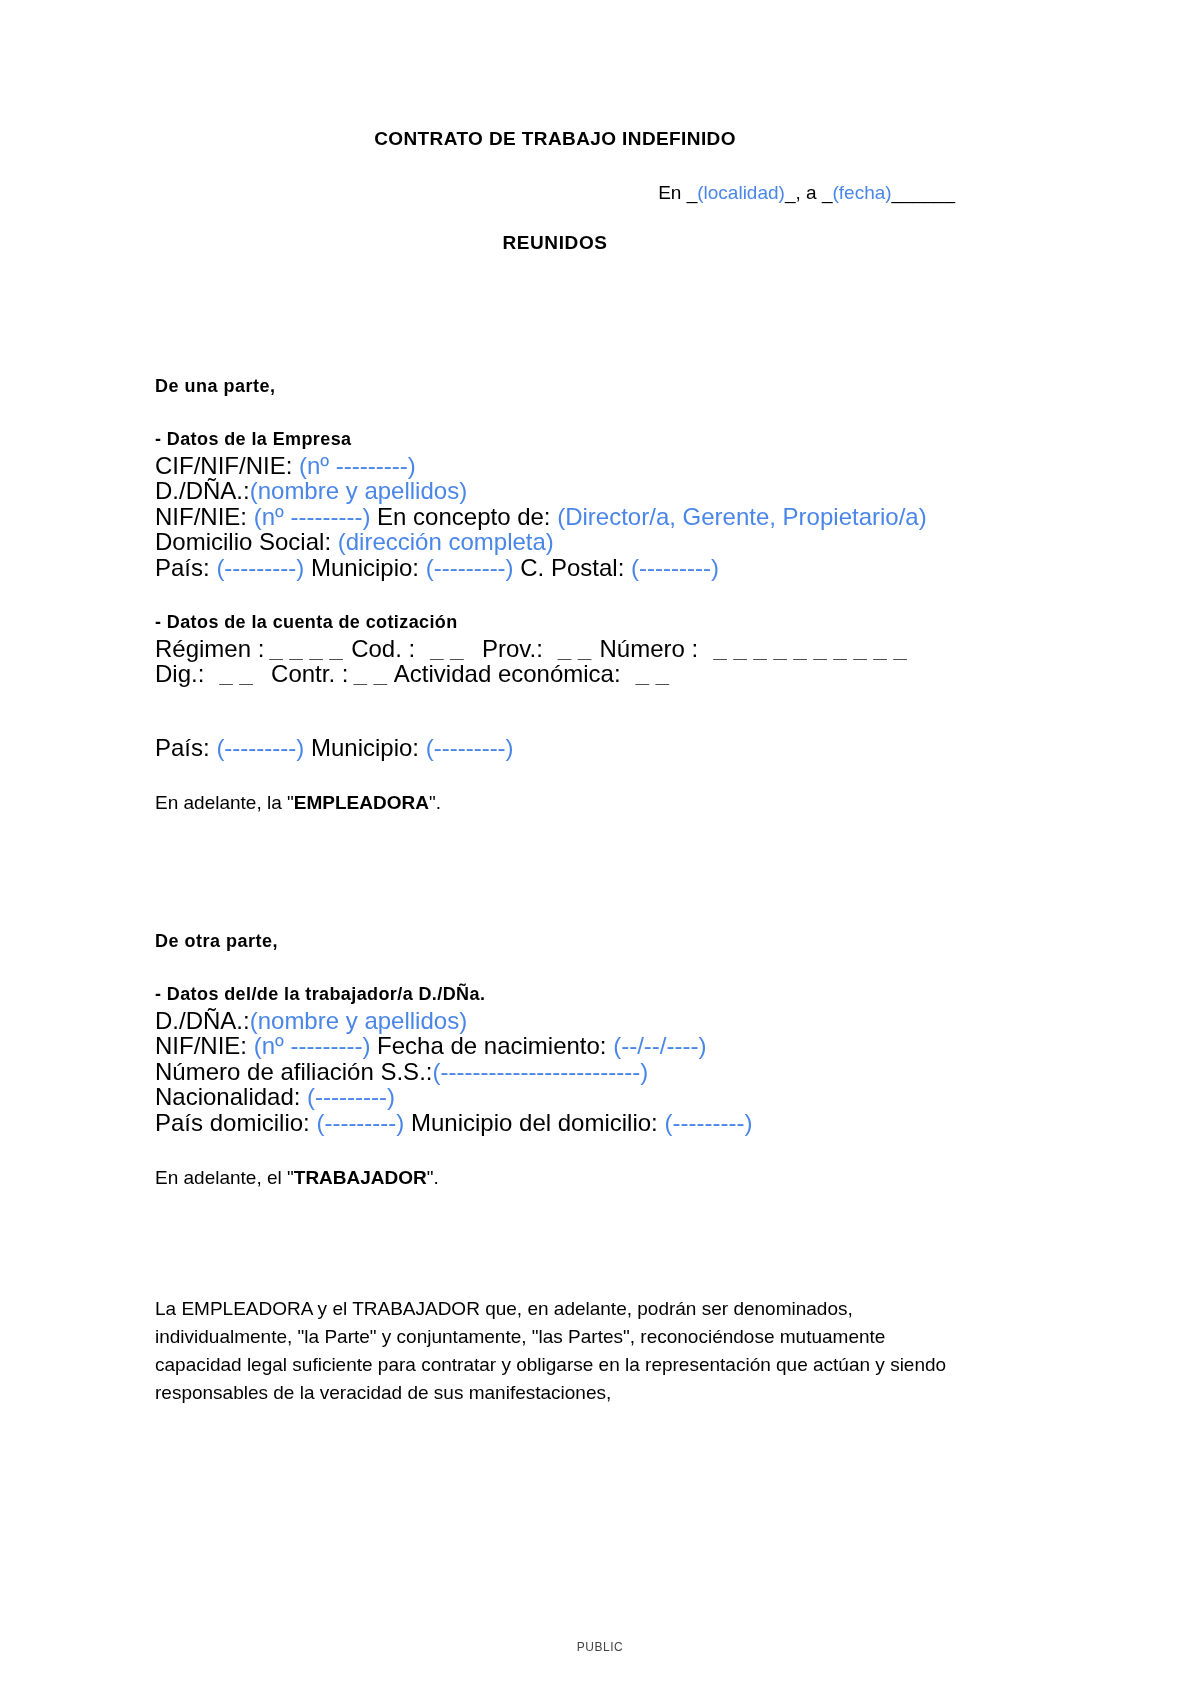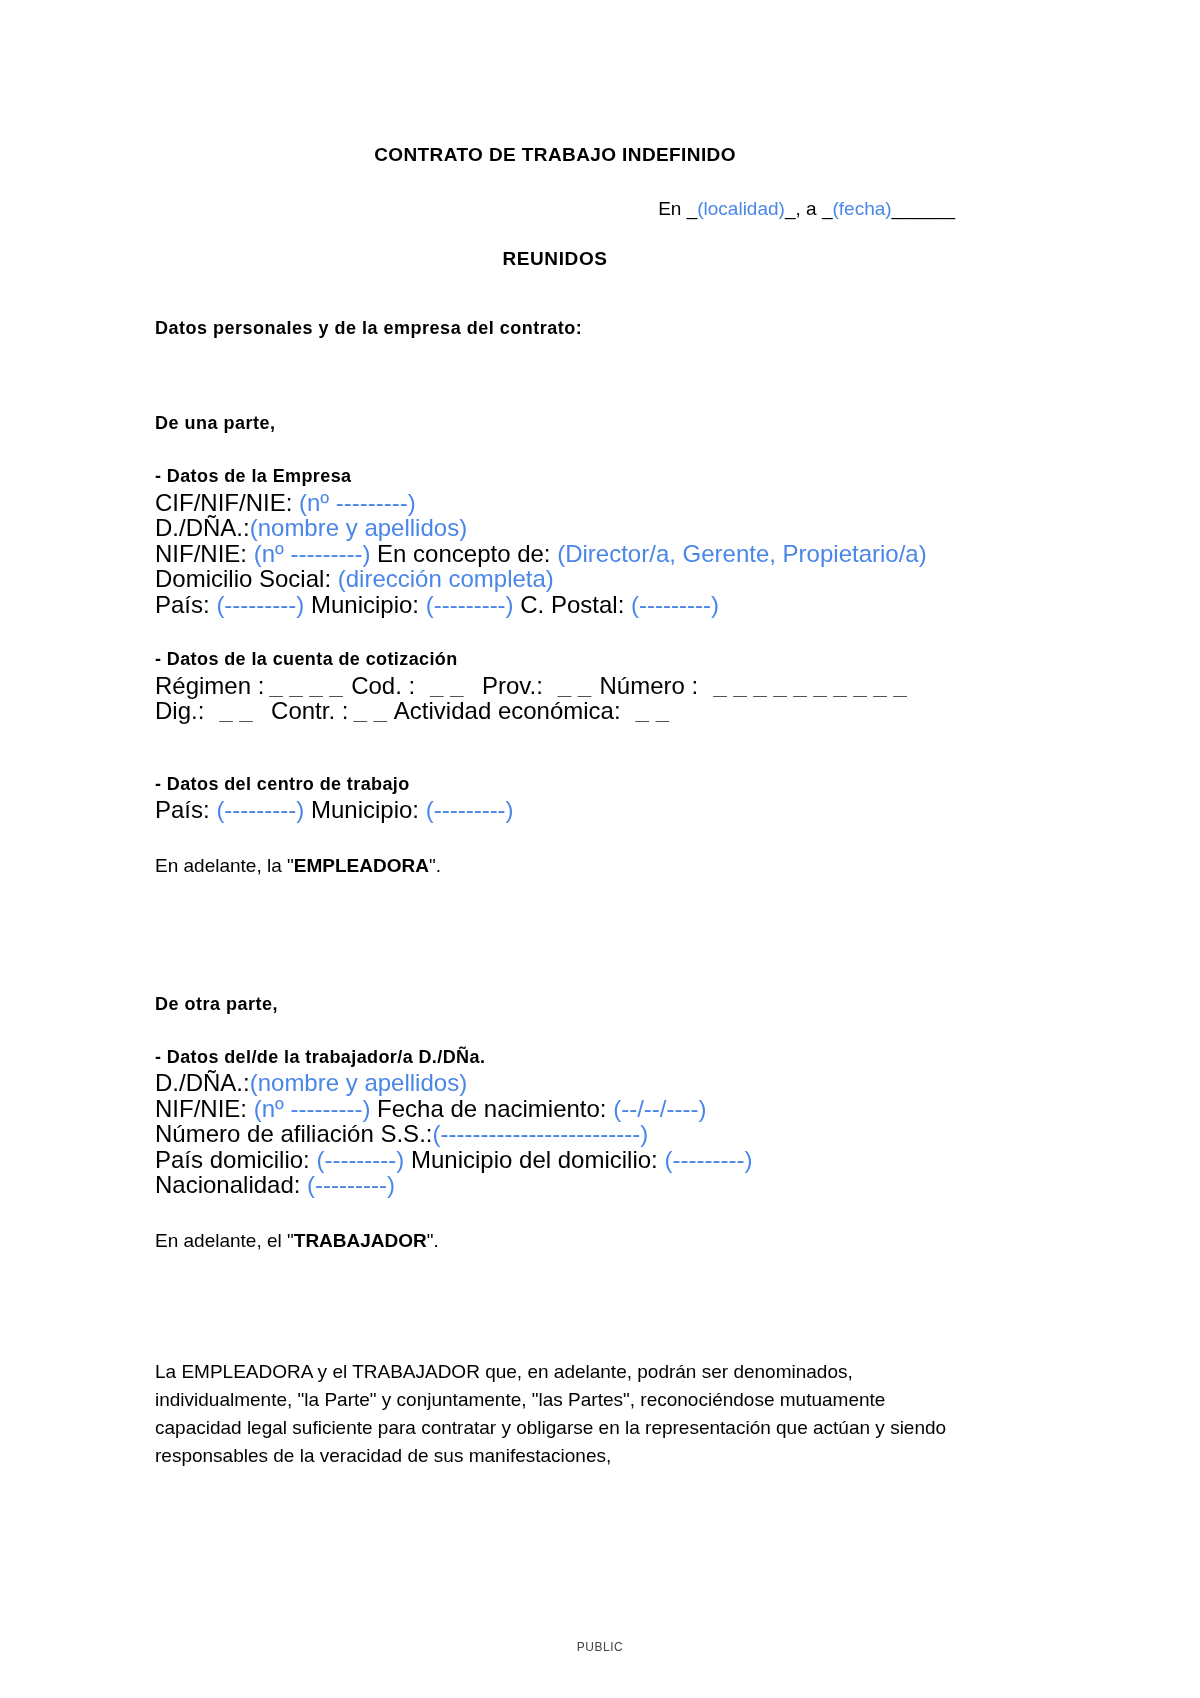--- a/index.html
+++ b/index.html
@@ -21,21 +21,21 @@
     width: 1200px;
     height: 1698px;
     background: #ffffff;
     box-sizing: border-box;
     padding: 0;
     overflow: hidden;
   }
   .content {
     position: absolute;
     left: 155px;
-    top: 16px;
+    top: 0;
     width: 800px;
   }
 
   
   .doc-title {
     text-align: center;
     font-size: 19px;
     font-weight: bold;
     letter-spacing: 0.4px;
     margin: 0;
@@ -123,21 +123,20 @@
   <div class="content">
 
     <h1 class="doc-title">CONTRATO DE TRABAJO INDEFINIDO</h1>
 
     <p class="place-date"><span>En _</span><span class="fill">(localidad)</span><span>_, a _</span><span class="fill">(fecha)</span><span>______</span></p>
 
     <p class="reunidos">REUNIDOS</p>
 
     <div class="spacer-l"></div>
 
-    <p class="section-heading">Datos personales y de la empresa del contrato:</p>
 
     <div class="spacer-xl"></div>
 
     <p class="section-heading">De una parte,</p>
 
     <div class="spacer-m"></div>
 
     <p class="sub-heading">- Datos de la Empresa</p>
 
     <p class="line"><span>CIF/NIF/NIE:</span>
@@ -176,21 +175,20 @@
 
     <p class="line"><span>Dig.:</span>
       <span class="gap-sm"></span><span class="u">_ _</span>
       <span class="gap-sm"></span><span>Contr. :</span>
       <span class="u">_ _</span>
       <span>Actividad económica:</span>
       <span class="gap-sm"></span><span class="u">_ _</span></p>
 
     <div class="spacer-l"></div>
 
-    <p class="sub-heading">- Datos del centro de trabajo</p>
 
     <p class="line"><span>País:</span>
       <span class="fill">(---------)</span>
       <span>Municipio:</span>
       <span class="fill">(---------)</span></p>
 
     <div class="spacer-m"></div>
 
     <p class="para"><span>En adelante, la "</span><span class="bold">EMPLEADORA</span><span>".</span></p>
 
@@ -205,28 +203,28 @@
     <p class="line"><span>D./DÑA.:</span><span class="fill">(nombre y apellidos)</span></p>
 
     <p class="line"><span>NIF/NIE:</span>
       <span class="fill">(nº ---------)</span>
       <span>Fecha de nacimiento:</span>
       <span class="fill">(--/--/----)</span></p>
 
     <p class="line"><span>Número de afiliación S.S.:</span><span class="fill">(-------------------------)</span></p>
 
 
+    <p class="line"><span>Nacionalidad:</span>
+      <span class="fill">(---------)</span></p>
+
     <p class="line"><span>País domicilio:</span>
       <span class="fill">(---------)</span>
       <span>Municipio del domicilio:</span>
       <span class="fill">(---------)</span></p>
 
-    <p class="line"><span>Nacionalidad:</span>
-      <span class="fill">(---------)</span></p>
-
     <div class="spacer-m"></div>
 
     <p class="para"><span>En adelante, el "</span><span class="bold">TRABAJADOR</span><span>".</span></p>
 
     <div style="height:104px"></div>
 
     <p class="body-para">La EMPLEADORA y el TRABAJADOR que, en adelante, podrán ser denominados, individualmente, "la Parte" y conjuntamente, "las Partes", reconociéndose mutuamente capacidad legal suficiente para contratar y obligarse en la representación que actúan y siendo responsables de la veracidad de sus manifestaciones,</p>
 
   </div>
 

